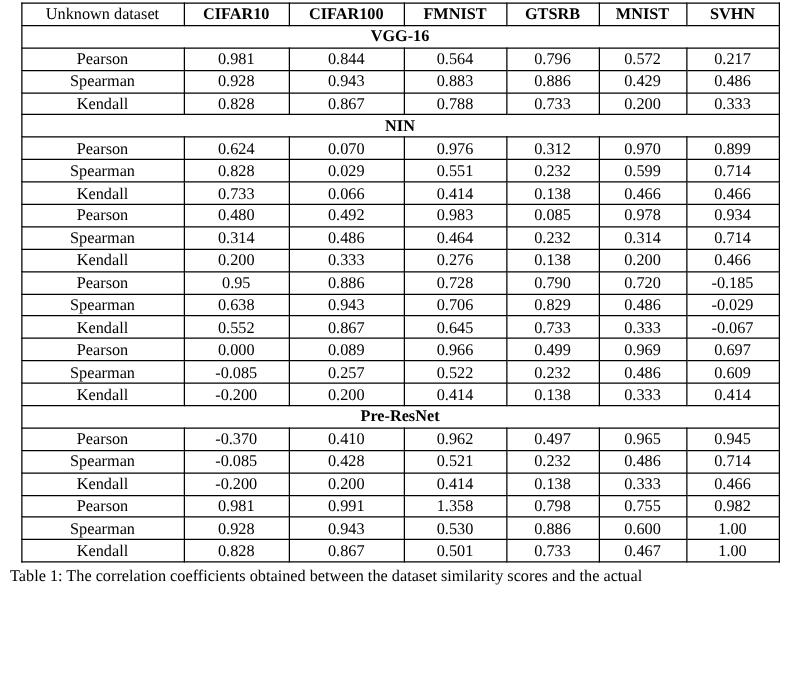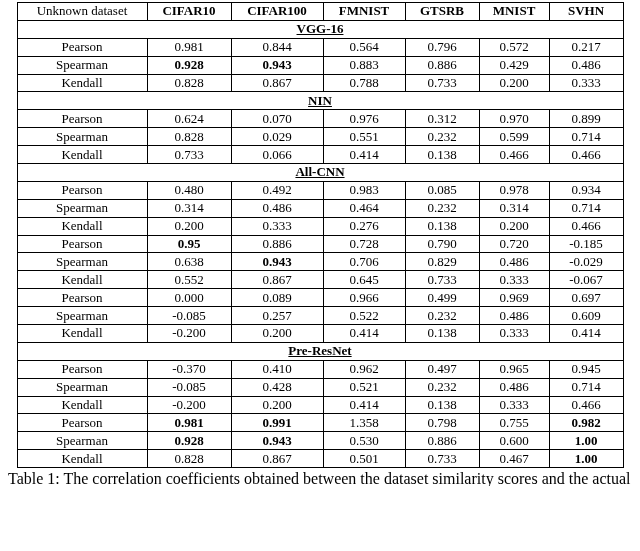--- a/index.html
+++ b/index.html
@@ -42,32 +42,31 @@
     white-space: nowrap;
   }
   th {
     font-weight: bold;
   }
   th.normal-weight {
     font-weight: normal;
   }
   td.section-title-cell {
     font-weight: bold;
-    text-decoration: underline;
   }
   td.metric {
     font-weight: normal;
   }
   td.bold {
-    font-weight: bold;
+    font-weight: normal;
   }
   .caption {
     width: 624px;
     margin: 3px auto 0;
-    font-size: 16px;
+    font-size: 13px;
     line-height: 15px;
     white-space: nowrap;
     overflow: hidden;
   }
 </style>
 </head>
 <body>
 
 <div class="table-wrap">
   <table>
@@ -146,23 +145,20 @@
         <tr>
           <td class="metric">Kendall</td>
           <td>0.733</td>
           <td>0.066</td>
           <td>0.414</td>
           <td>0.138</td>
           <td>0.466</td>
           <td>0.466</td>
         </tr>
         <tr>
-          <td colspan="7" class="section-title-cell">All-CNN</td>
-        </tr>
-        <tr>
           <td class="metric">Pearson</td>
           <td>0.480</td>
           <td>0.492</td>
           <td>0.983</td>
           <td>0.085</td>
           <td>0.978</td>
           <td>0.934</td>
         </tr>
         <tr>
           <td class="metric">Spearman</td>

